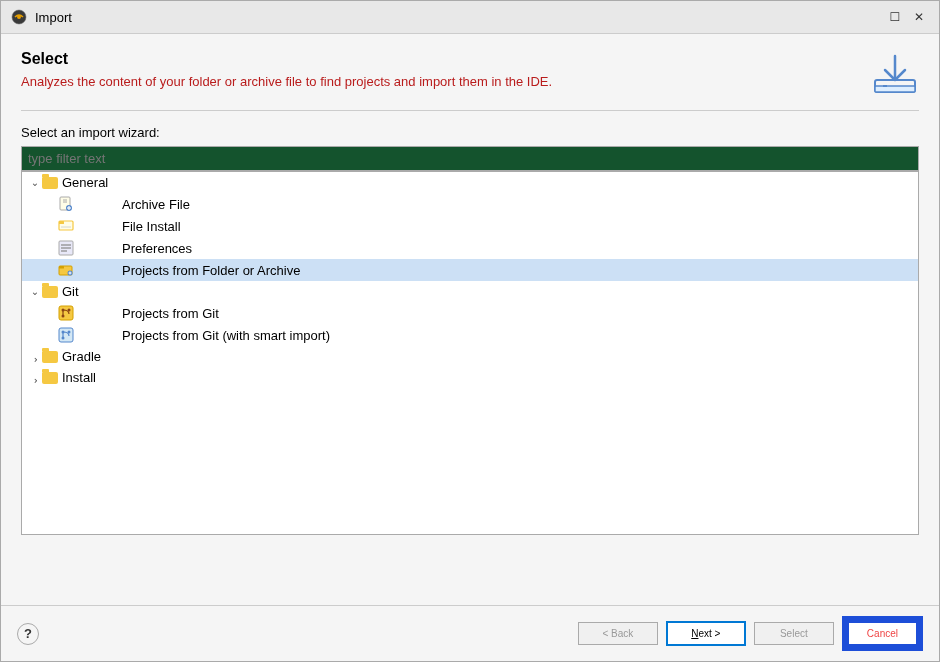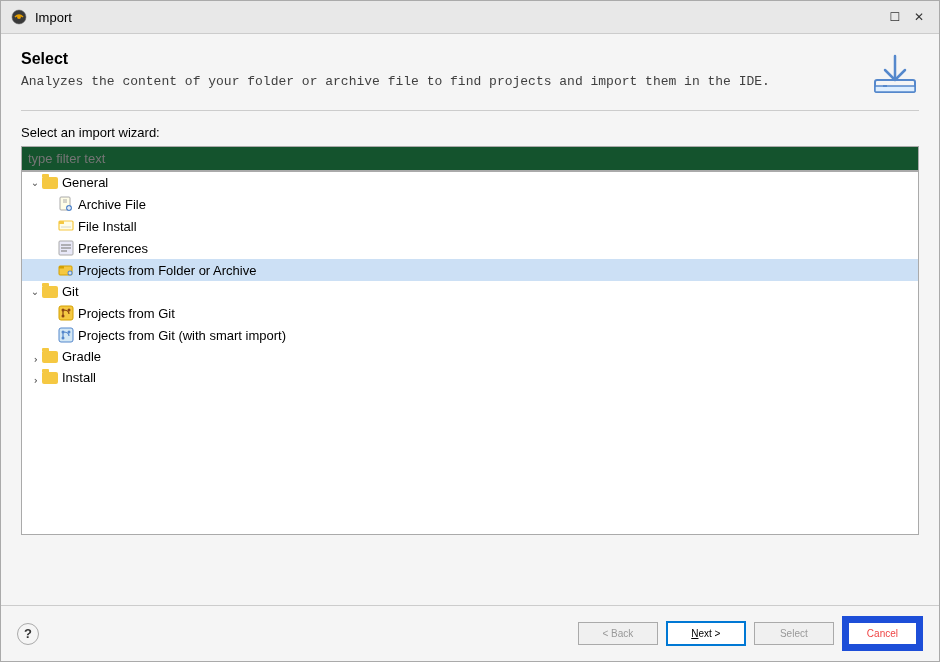--- a/index.html
+++ b/index.html
@@ -77,22 +77,21 @@
       margin-bottom: 14px;
     }
     .header-text-group { flex: 1; }
     .header-title {
       font-size: 16px;
       font-weight: bold;
       margin-bottom: 6px;
     }
     .header-desc {
       font-size: 13px;
-      color: #404040;
-      font-family: Liberation Mono, monospace;
+      color: #b91c1c;
     }
     .header-icon {
       width: 48px;
       height: 48px;
       margin-left: 16px;
       flex-shrink: 0;
     }
     .wizard-label {
       font-size: 13px;
       margin-bottom: 6px;
@@ -134,20 +133,21 @@
       justify-content: center;
       font-size: 10px;
       color: #555;
       flex-shrink: 0;
     }
     .item-label {
       font-size: 13px;
     }
     .child-item {
       padding-left: 36px;
+      gap: 44px;
     }
     .bottom-bar {
       border-top: 1px solid #ccc;
       background: #f5f5f5;
       padding: 10px 16px;
       display: flex;
       align-items: center;
       justify-content: space-between;
     }
     .bottom-left { display: flex; align-items: center; }

